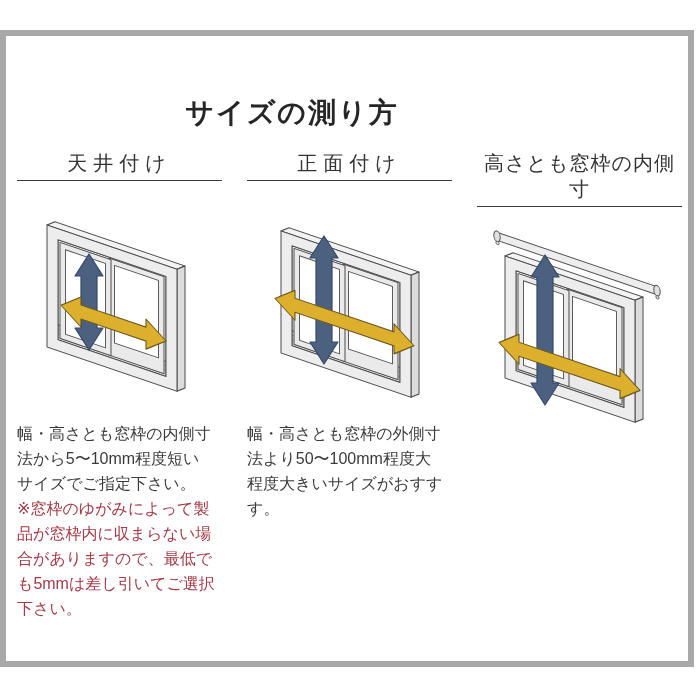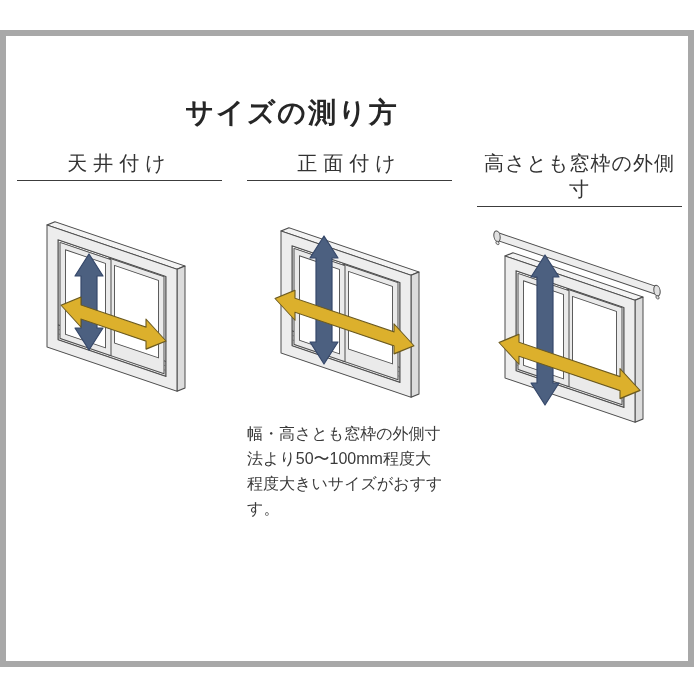--- a/index.html
+++ b/index.html
@@ -89,20 +89,28 @@
       <svg width="205" height="232" viewBox="0 0 205 232">
         <g transform="translate(30,38) matrix(1,0.34,0,1,0,0)">
           <use href="#window-frame"></use>
         </g>
         <path class="arrow-blue" d="M72,67 L58,89 L64,89 L64,141 L58,141 L72,163 L86,141 L80,141 L80,89 L86,89 Z"></path>
         <g transform="translate(30,38) matrix(1,0.34,0,1,0,0)">
           <path class="arrow-yellow" d="M14,75.5 L34,60.5 L34,68.5 L99,68.5 L99,60.5 L119,75.5 L99,90.5 L99,82.5 L34,82.5 L34,90.5 Z"></path>
         </g>
       </svg>
     </div>
+    <p class="body">幅・高さとも窓枠の内側寸
+法から5〜10mm程度短い
+サイズでご指定下さい。</p>
+    <p class="note">※窓枠のゆがみによって製
+品が窓枠内に収まらない場
+合がありますので、最低で
+も5mmは差し引いてご選択
+下さい。</p>
   </section>
 
   <section class="col col-2">
     <h2 class="heading">正面付け</h2>
     <div class="figure">
       <svg width="205" height="232" viewBox="0 0 205 232">
         <g transform="translate(34,44) matrix(1,0.34,0,1,0,0)">
           <use href="#window-frame"></use>
         </g>
         <path class="arrow-blue" d="M77,49 L63,71 L69,71 L69,155 L63,155 L77,177 L91,155 L85,155 L85,71 L91,71 Z"></path>
@@ -111,21 +119,21 @@
         </g>
       </svg>
     </div>
     <p class="body">幅・高さとも窓枠の外側寸
 法より50〜100mm程度大
 程度大きいサイズがおすす
 す。</p>
   </section>
 
   <section class="col col-3">
-    <h2 class="heading">高さとも窓枠の外側寸</h2>
+    <h2 class="heading">高さとも窓枠の内側寸</h2>
     <div class="figure">
       <svg width="205" height="232" viewBox="0 0 205 232">
         <g transform="translate(28,43) matrix(1,0.34,0,1,0,0)">
 
           <g stroke="#4d4d4d" stroke-width="1" stroke-linejoin="round">
             <rect x="-8" y="-21" width="160" height="8" fill="#ededed"></rect>
             <ellipse cx="-8" cy="-17" rx="3.2" ry="5.2" fill="#e0e0e0"></ellipse>
             <circle cx="-7.5" cy="-10.5" r="1.6" fill="#e0e0e0" stroke-width="0.8"></circle>
             <ellipse cx="152" cy="-17" rx="3.2" ry="5.2" fill="#e0e0e0"></ellipse>
             <circle cx="152.5" cy="-10.5" r="1.6" fill="#e0e0e0" stroke-width="0.8"></circle>

